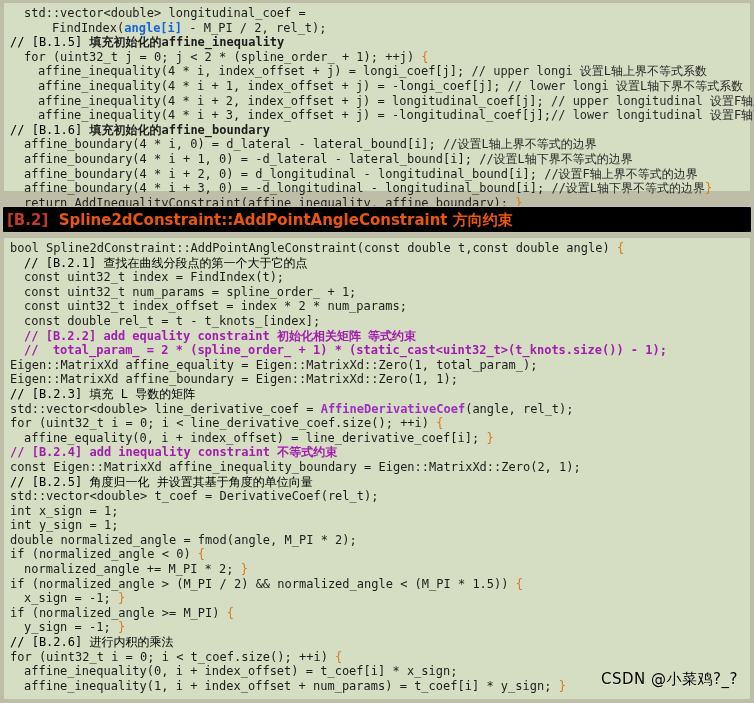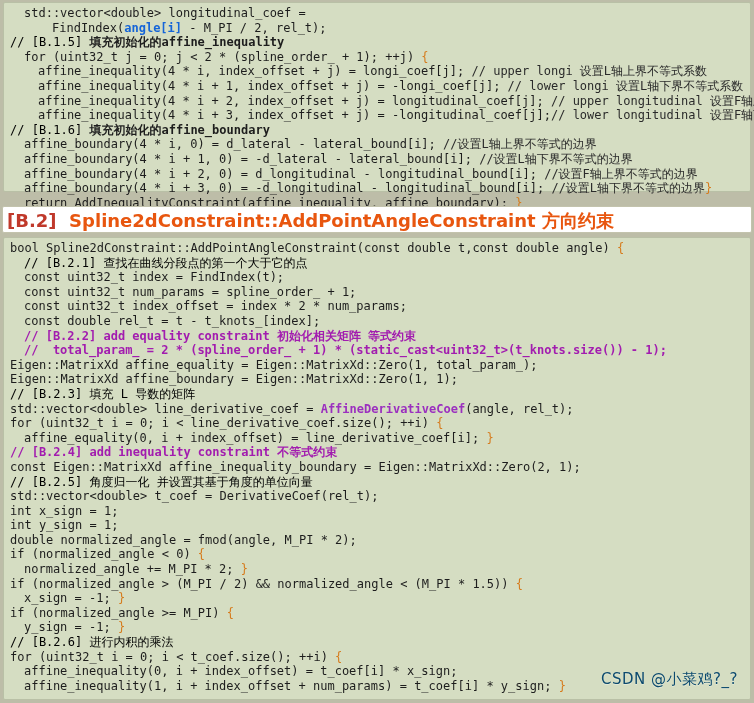--- a/index.html
+++ b/index.html
@@ -30,29 +30,29 @@
     box-sizing: border-box;
     padding: 3px 0 3px 0;
     position: relative;
   }
   .code-block .code-inner {
     padding: 0 4px 0 6px;
   }
 
   
   .section-header {
-    background: #ffffff;
+    background: #000000;
     border: 1px solid #c3c3ad;
     border-radius: 2px;
     box-sizing: border-box;
     height: 27px;
     line-height: 27px;
     padding: 0 0 0 4px;
     font-family: "DejaVu Sans", "Liberation Sans", sans-serif;
-    font-size: 18px;
+    font-size: 15px;
     font-weight: bold;
     white-space: nowrap;
     overflow: hidden;
   }
   .section-header .tag {
     color: #c0392b;
   }
   .section-header .title {
     color: #e8560f;
   }
@@ -81,21 +81,21 @@
   .c-brace    { color: #d67b1c; }
   .c-cmt      { color: #2b2b2b; }
 
   
   .watermark {
     position: absolute;
     right: 16px;
     bottom: 14px;
     font-family: "DejaVu Sans", "Liberation Sans", sans-serif;
     font-size: 15px;
-    color: #0c4a6e;
+    color: #000000;
     text-shadow: 0 1px 0 #e3e9d6;
     letter-spacing: 0.5px;
     user-select: none;
     pointer-events: none;
     margin-left: 29px;
   }
 
   
   #block-b1 {
     position: absolute;

